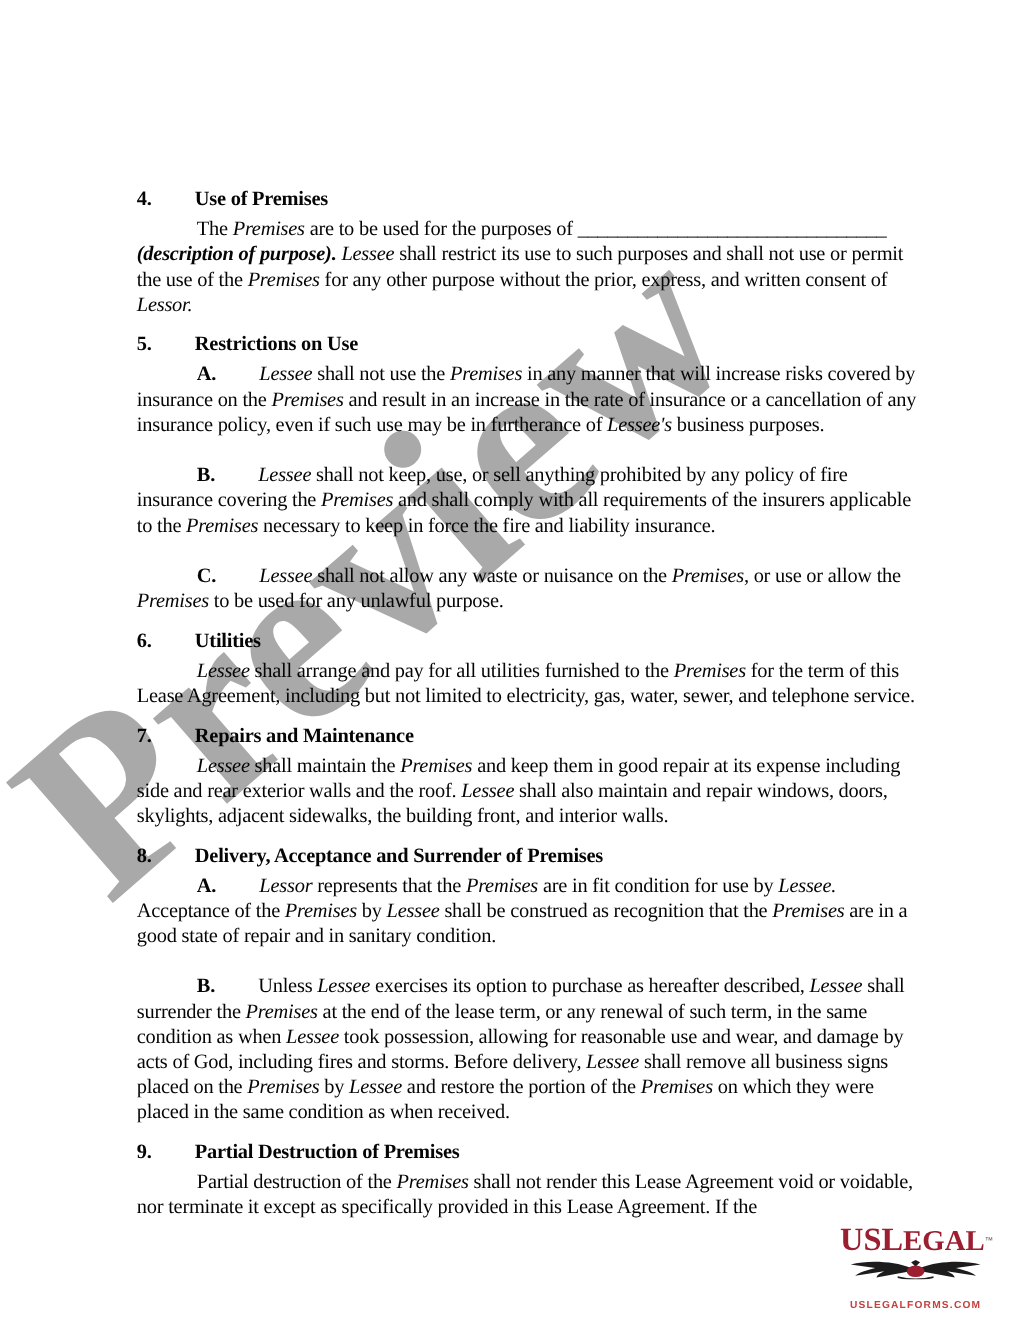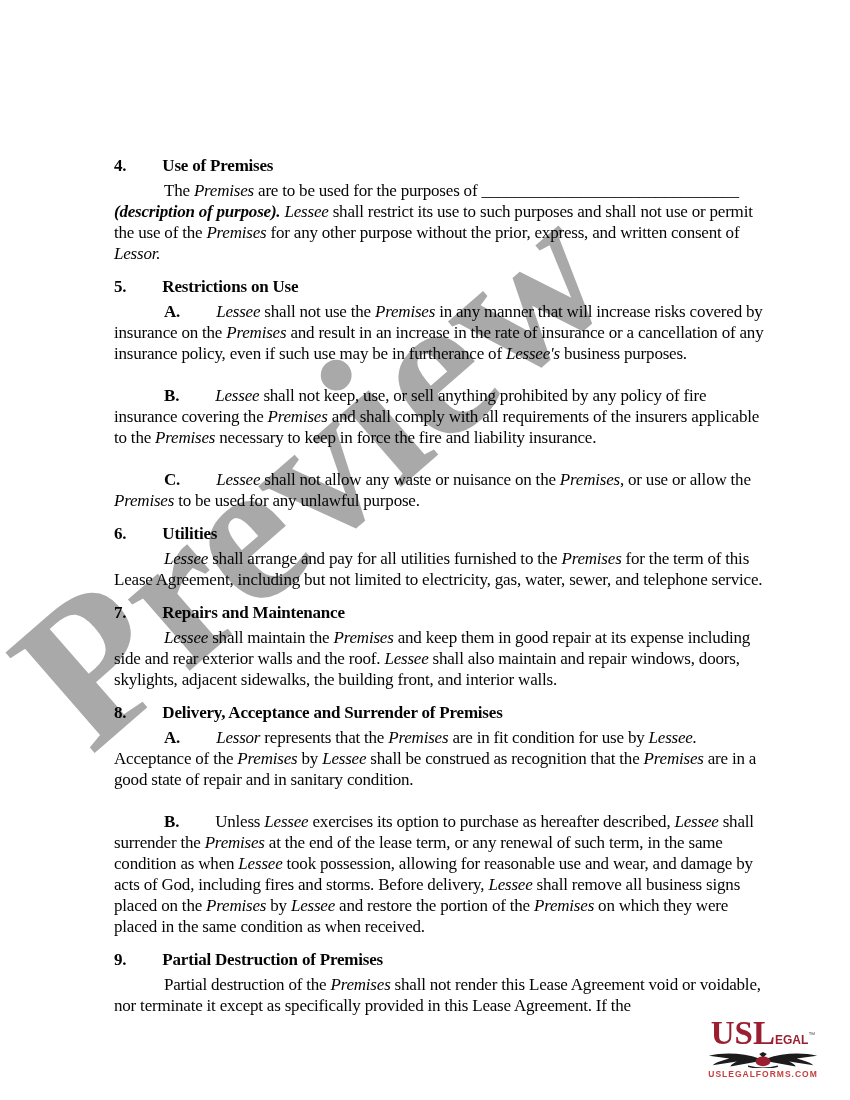--- a/index.html
+++ b/index.html
@@ -23,27 +23,27 @@
   .para { margin:0; text-indent:50px; }
   .para + .para { margin-top:21px; }
   .para.heading { text-indent:0; font-weight:bold; }
   .para.heading + .para { margin-top:4px; }
   .tab { display:inline-block; width:36px; }
   .blank { letter-spacing:-0.2px; }
   b.it { font-style:italic; }
   
   .logo { position:absolute; left:700px; top:1020px; width:126px; text-align:center; z-index:2; }
   .brand-line { white-space:nowrap; line-height:26px; }
-  .brand-big  { font-family:"Liberation Serif", serif; font-weight:bold; font-size:33px; color:#9b1f30;margin-top:31px; }
-  .brand-small{ font-family:Liberation Sans, sans-serif; font-weight:bold; font-size:12px; color:#9b1f30; }
+  .brand-big  { font-family:"Liberation Serif", serif; font-weight:bold; font-size:27px; color:#9b1f30;margin-top:31px; }
+  .brand-small{ font-family:Liberation Serif, serif; font-weight:bold; font-size:24px; color:#9b1f30; }
   .brand-tm   { font-family:"Liberation Sans", sans-serif; font-size:7px; color:#555555;
                 vertical-align:top; position:relative; top:2px; }
   .eagle-wrap { margin-top:-1px; line-height:0; }
   .site-url   { font-family:"Liberation Sans", sans-serif; font-weight:bold; font-size:8.5px;
-                letter-spacing:1px; color:#c5403f; margin-top:1px; }
+                letter-spacing:1px; color:#c5403f; margin-top:16px; }
 </style>
 </head>
 <body>
 
 <div class="page">
 
   <div class="watermark" style="color: rgb(169, 169, 169);">Preview</div>
 
   <div class="content" id="doc-content">
       <div class="section">

